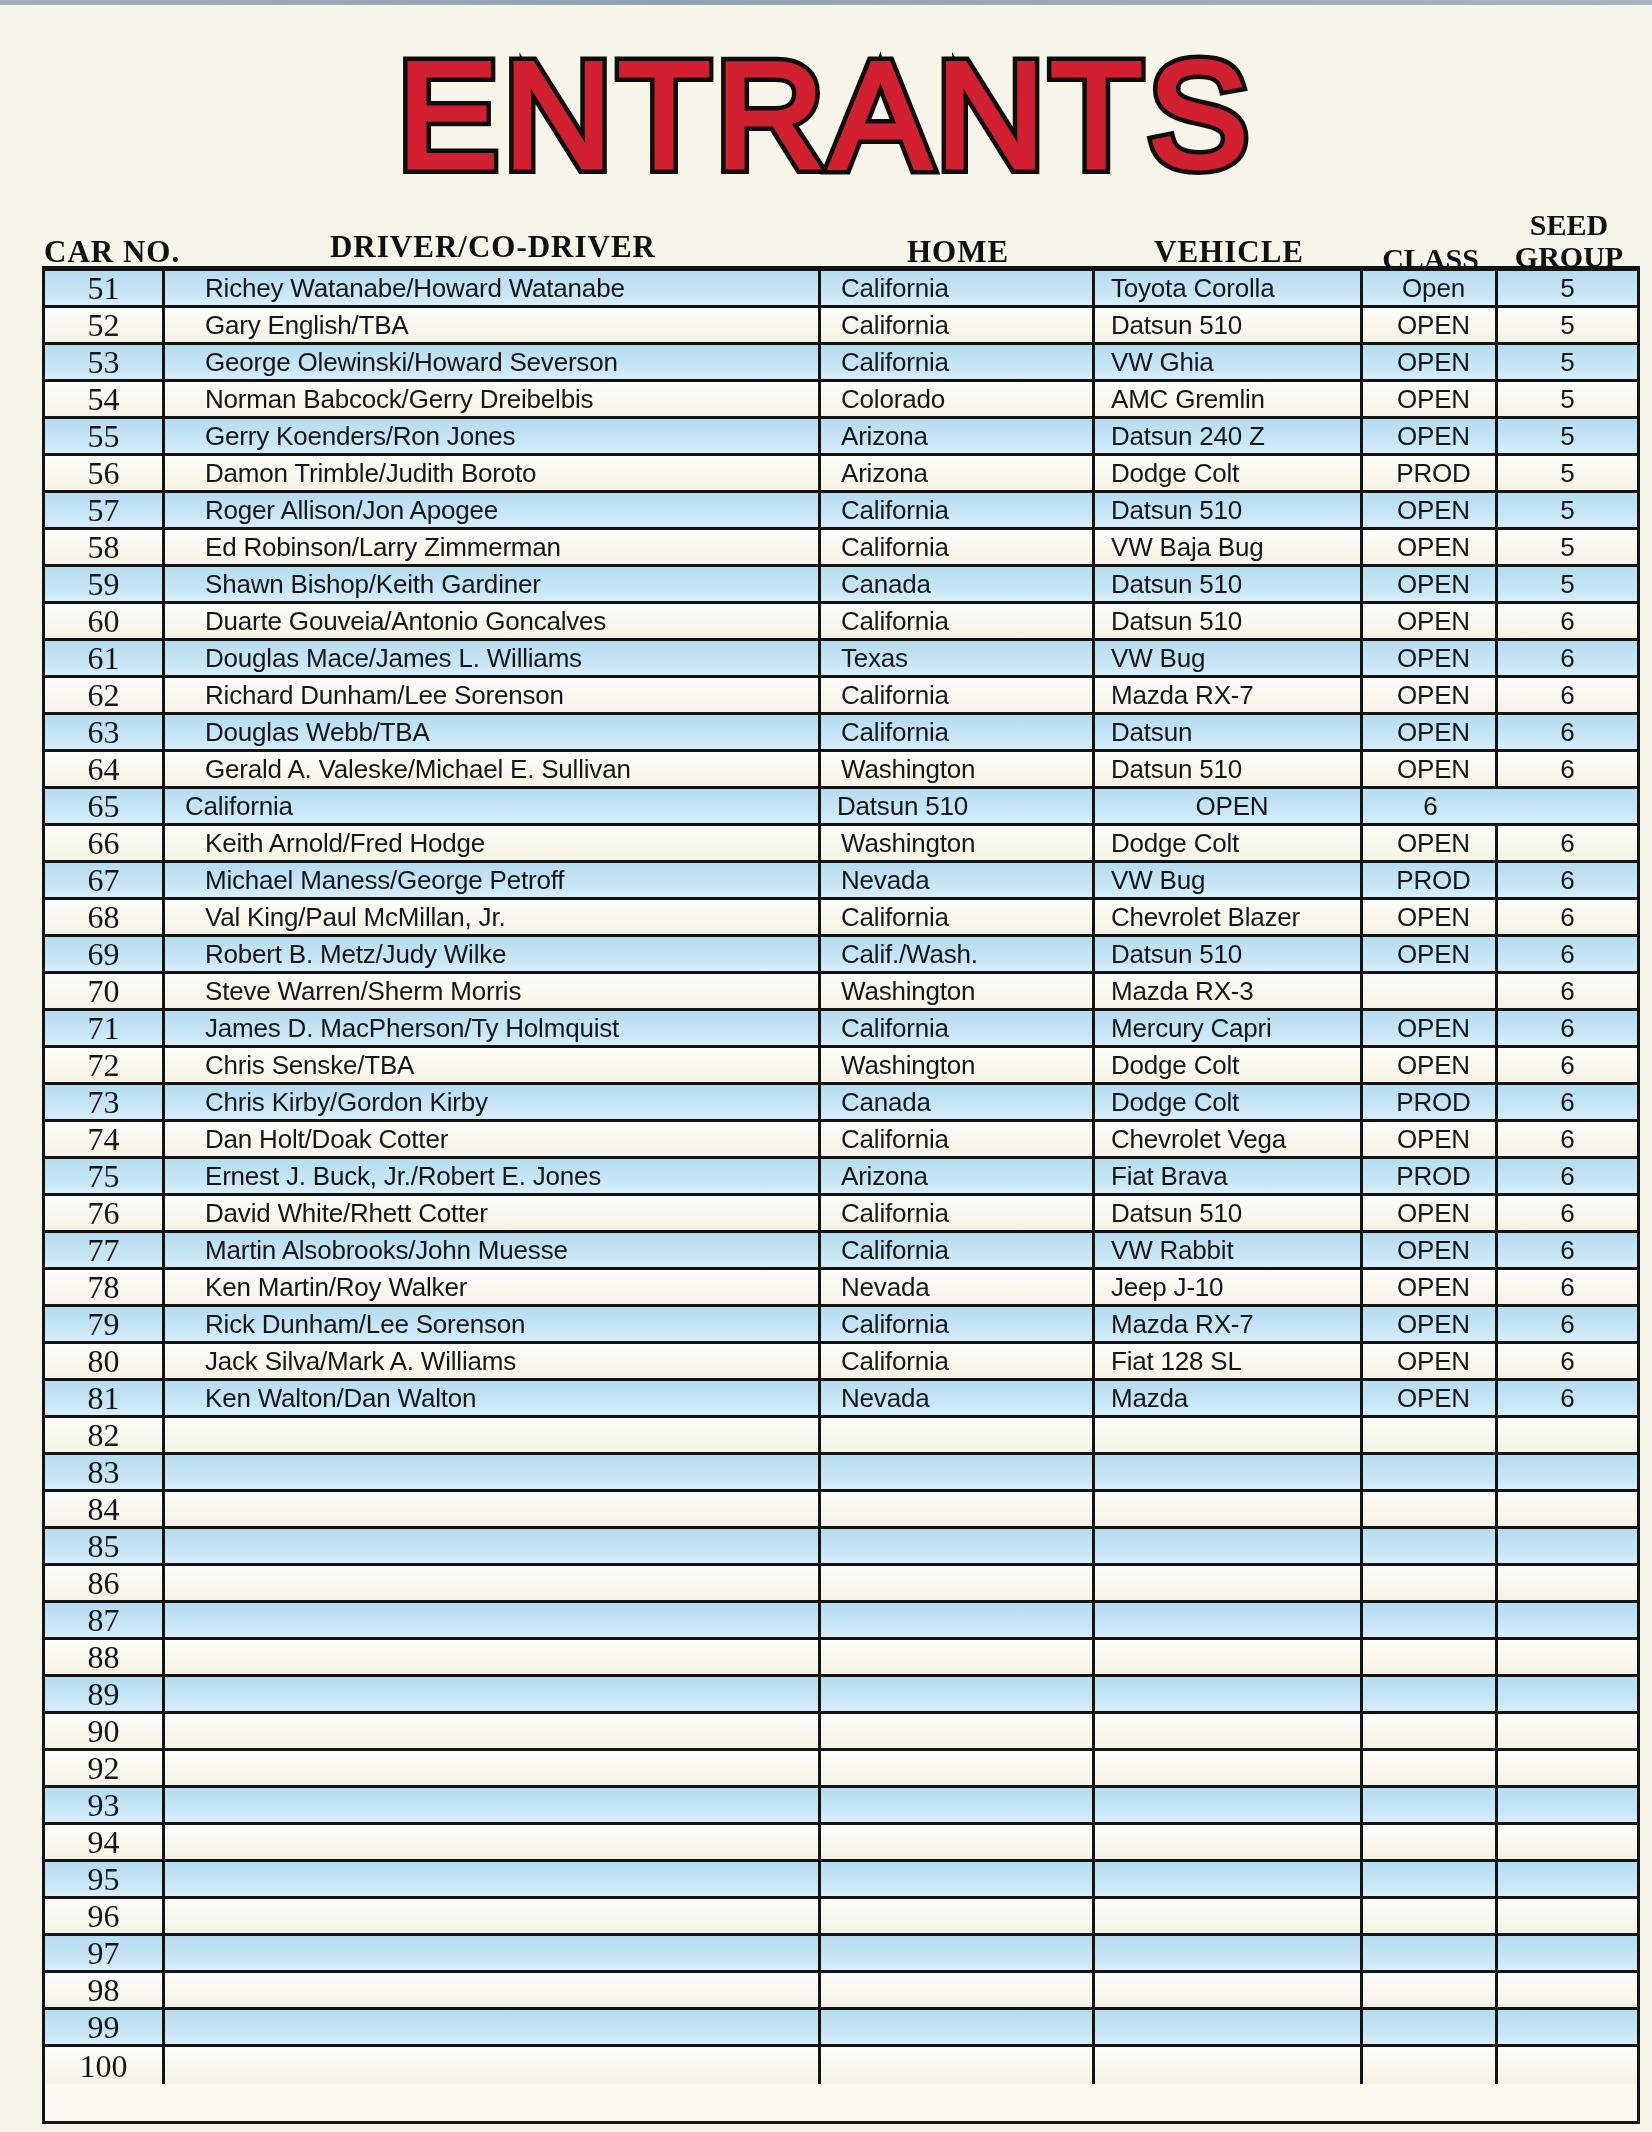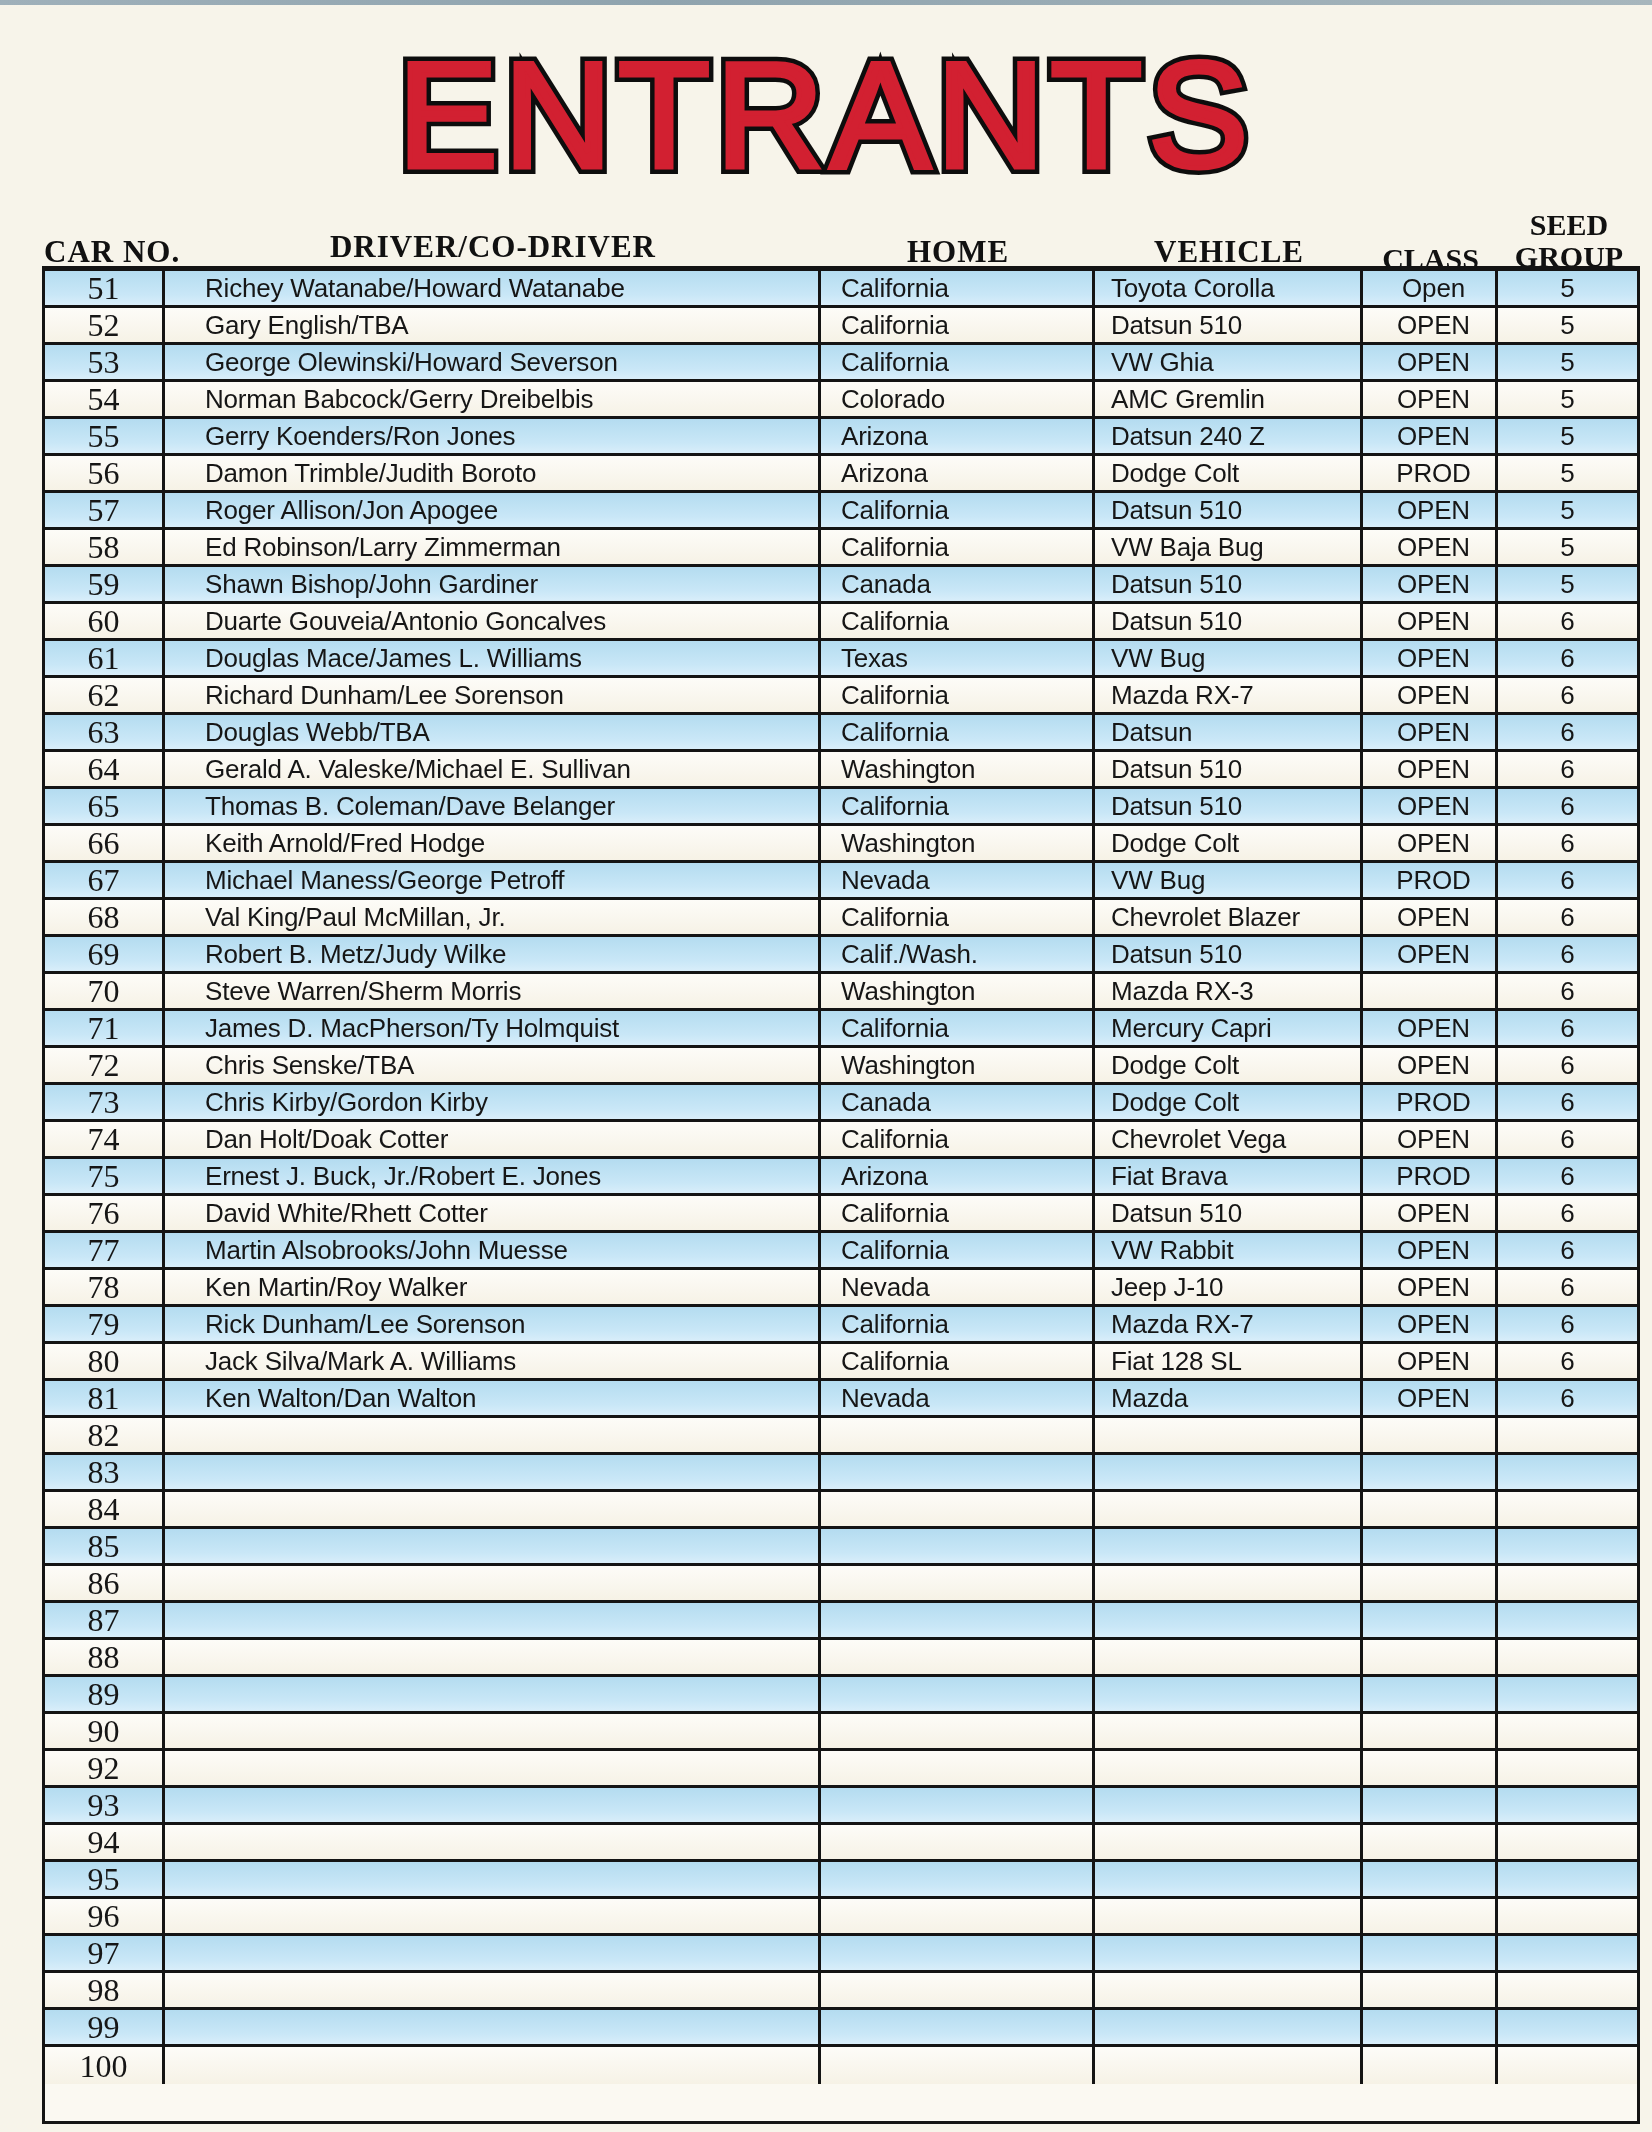--- a/index.html
+++ b/index.html
@@ -151,21 +151,21 @@
     <div class="row plain">
     <div class="cell c-no">58</div>
     <div class="cell c-driver">Ed Robinson/Larry Zimmerman</div>
     <div class="cell c-home">California</div>
     <div class="cell c-vehicle">VW Baja Bug</div>
     <div class="cell c-class">OPEN</div>
     <div class="cell c-seed">5</div>
   </div>
     <div class="row blue">
     <div class="cell c-no">59</div>
-    <div class="cell c-driver">Shawn Bishop/John Gardiner</div>
+    <div class="cell c-driver">Shawn Bishop/Keith Gardiner</div>
     <div class="cell c-home">Canada</div>
     <div class="cell c-vehicle">Datsun 510</div>
     <div class="cell c-class">OPEN</div>
     <div class="cell c-seed">5</div>
   </div>
     <div class="row plain">
     <div class="cell c-no">60</div>
     <div class="cell c-driver">Duarte Gouveia/Antonio Goncalves</div>
     <div class="cell c-home">California</div>
     <div class="cell c-vehicle">Datsun 510</div>
@@ -199,21 +199,20 @@
     <div class="row plain">
     <div class="cell c-no">64</div>
     <div class="cell c-driver">Gerald A. Valeske/Michael E. Sullivan</div>
     <div class="cell c-home">Washington</div>
     <div class="cell c-vehicle">Datsun 510</div>
     <div class="cell c-class">OPEN</div>
     <div class="cell c-seed">6</div>
   </div>
     <div class="row blue">
     <div class="cell c-no">65</div>
-    <div class="cell c-driver">Thomas B. Coleman/Dave Belanger</div>
     <div class="cell c-home">California</div>
     <div class="cell c-vehicle">Datsun 510</div>
     <div class="cell c-class">OPEN</div>
     <div class="cell c-seed">6</div>
   </div>
     <div class="row plain">
     <div class="cell c-no">66</div>
     <div class="cell c-driver">Keith Arnold/Fred Hodge</div>
     <div class="cell c-home">Washington</div>
     <div class="cell c-vehicle">Dodge Colt</div>

